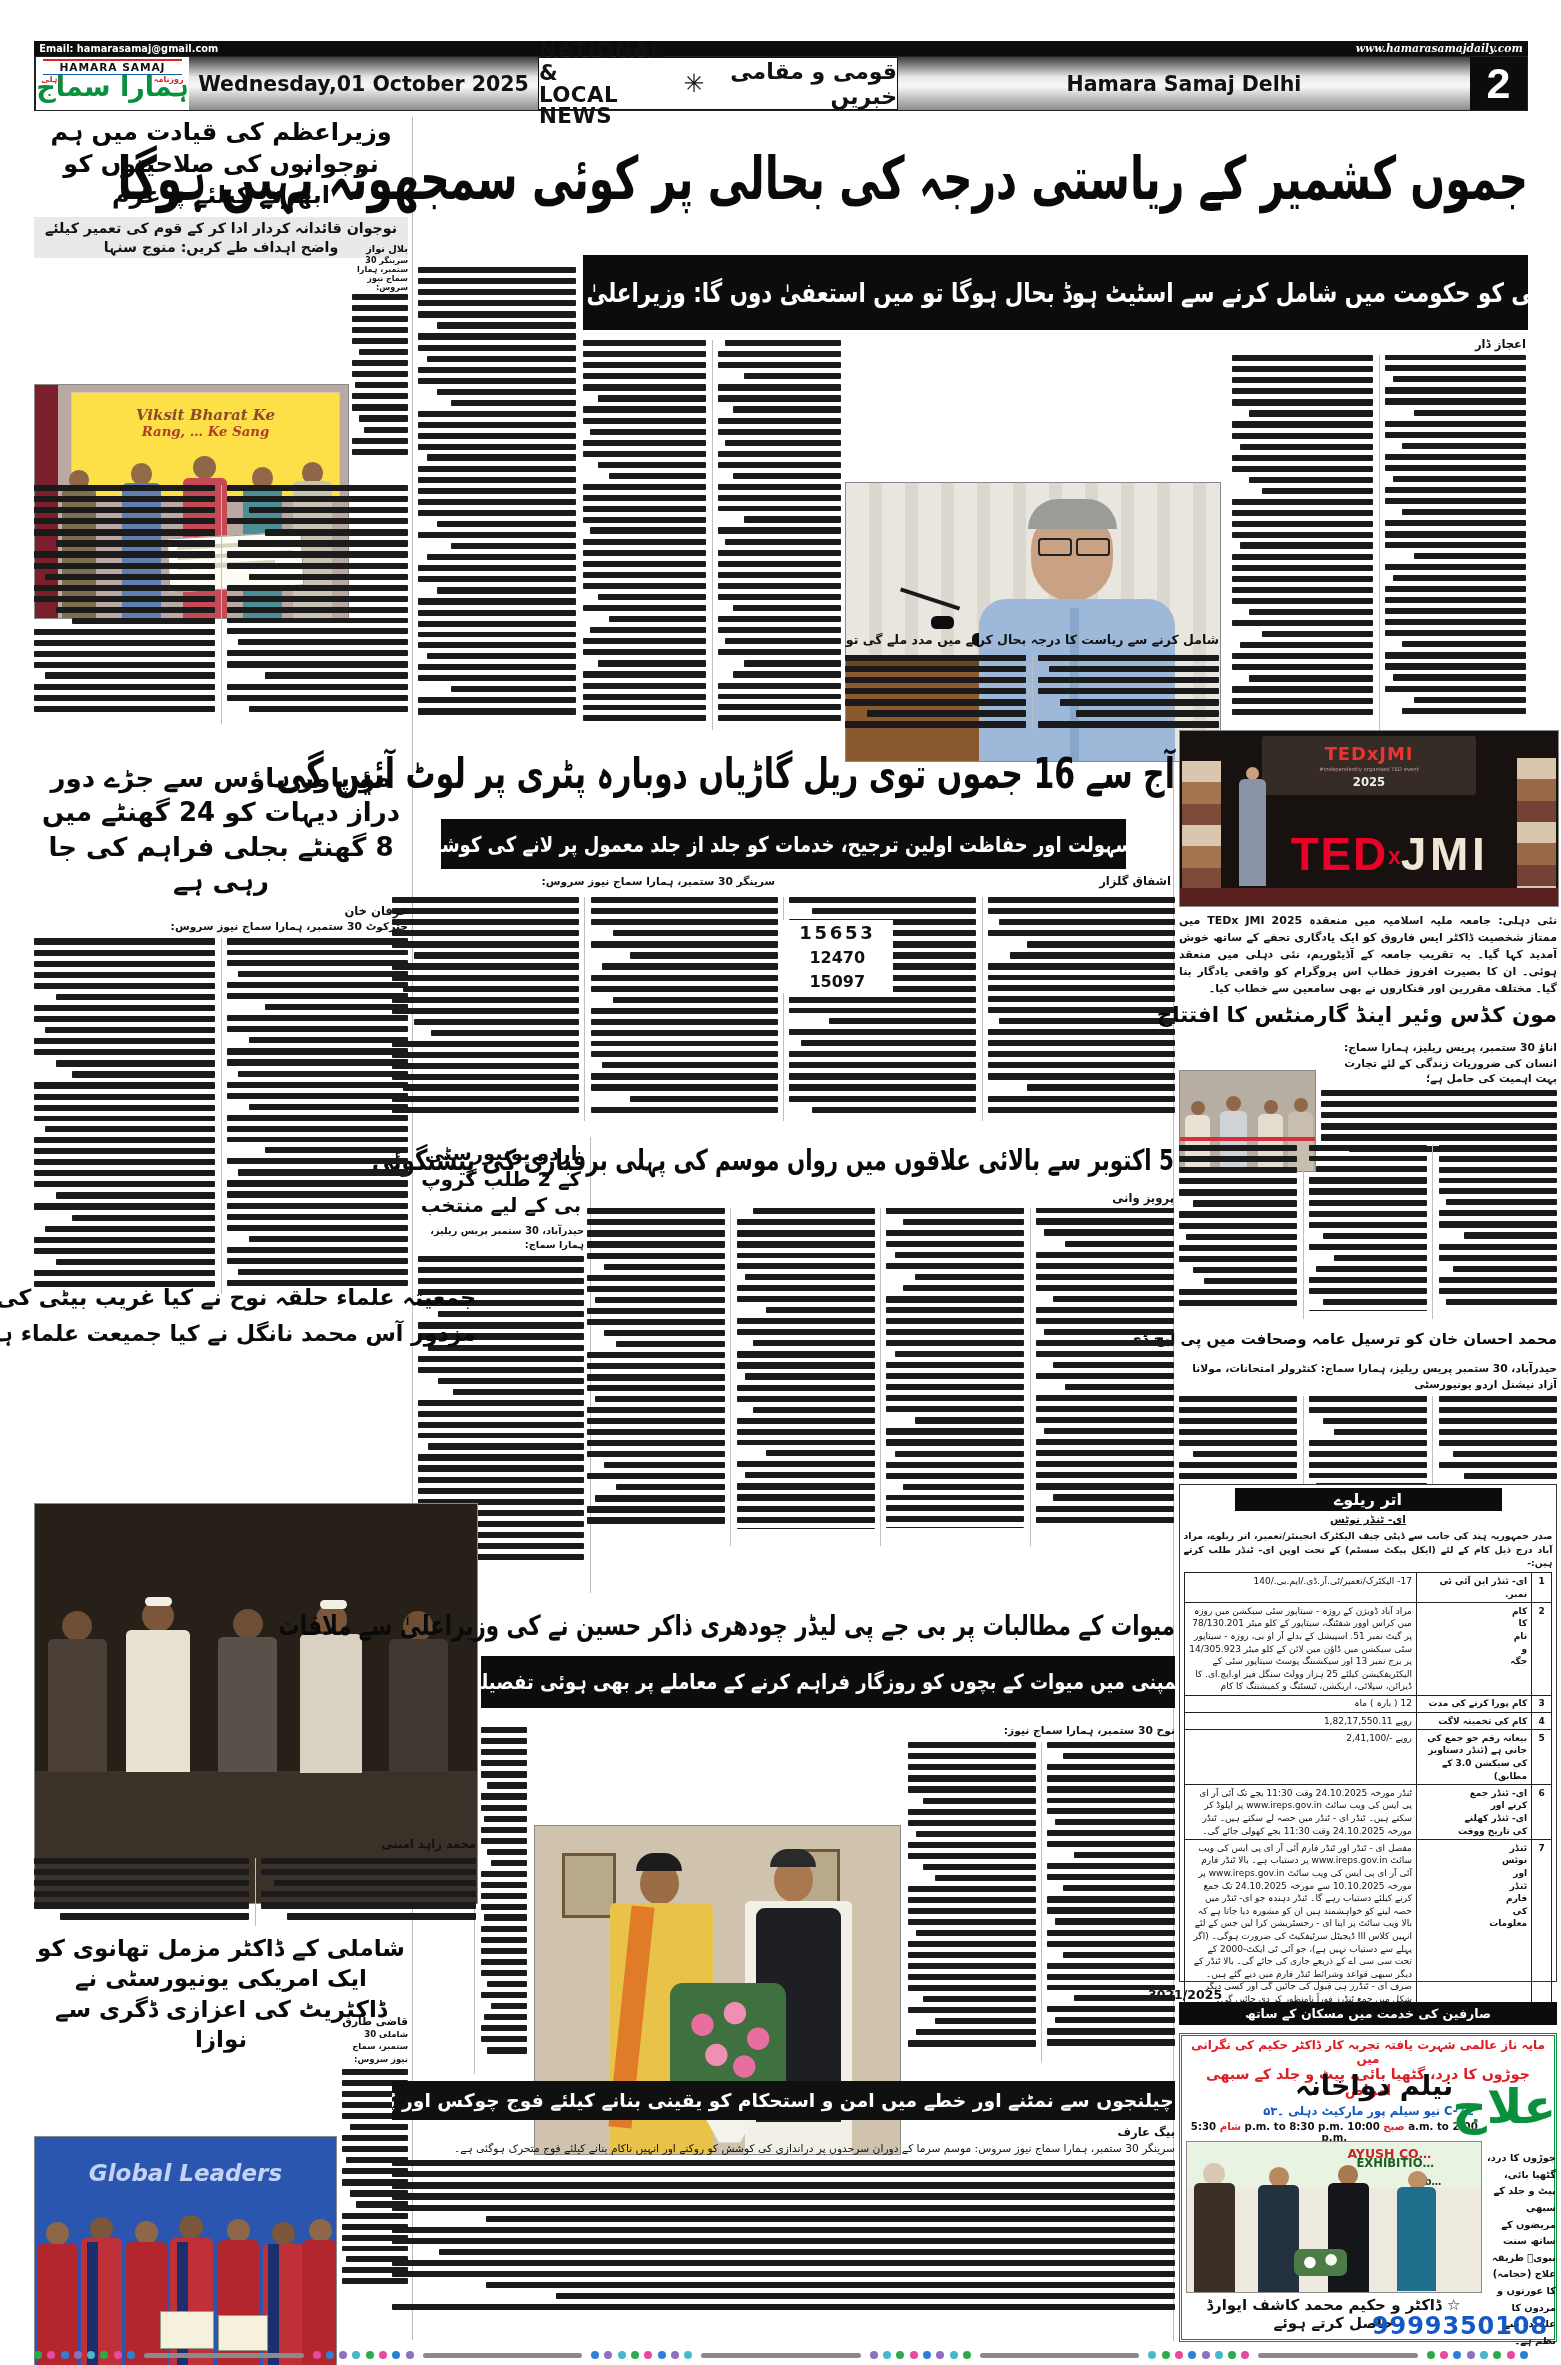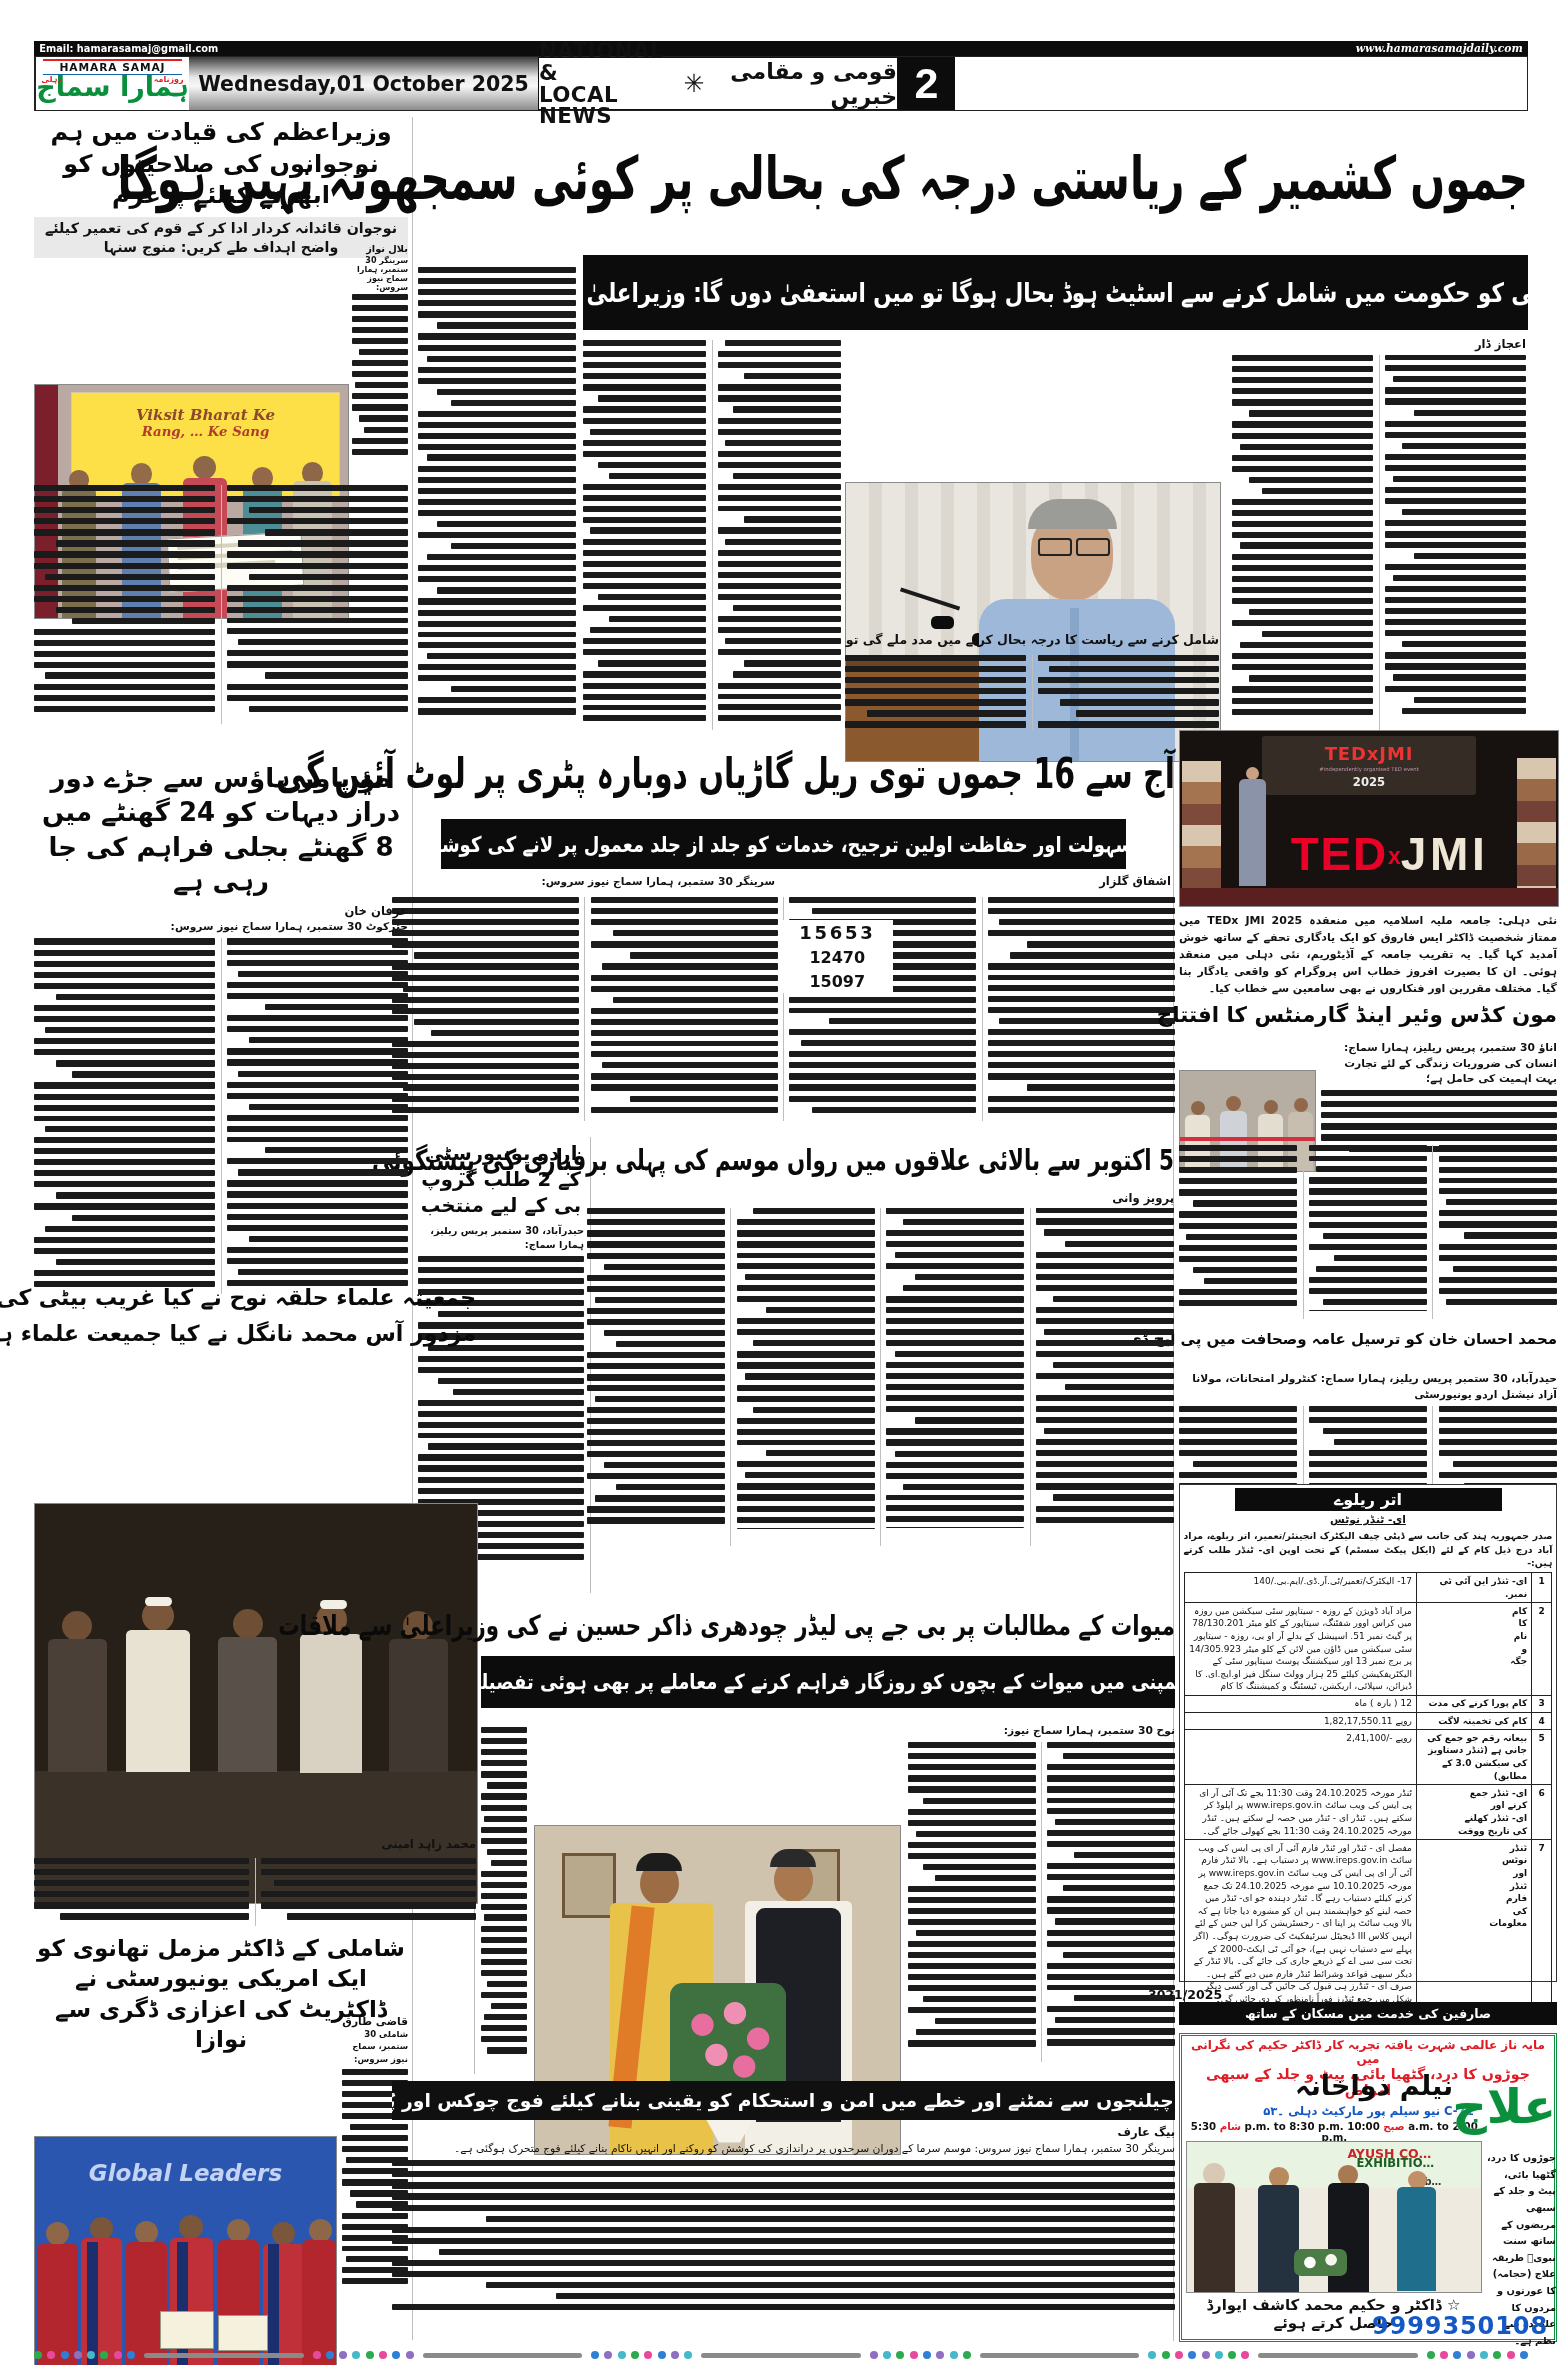--- a/index.html
+++ b/index.html
@@ -59,20 +59,23 @@
       <span style="font-size:20.5px;font-weight:bold">Wednesday,01 October 2025</span>
     </div>
     <div style="width:360px;background:#fff;border:1.8px solid #111;box-sizing:border-box;display:flex;align-items:center;justify-content:center;gap:20px">
       <div class="ltr" style="font-size:21.4px;font-weight:bold;line-height:1.02;letter-spacing:0.4px">
         <div>NATIONAL &amp;</div>
         <div>LOCAL NEWS</div>
       </div>
       <div style="font-size:25px">✳</div>
       <div class="rtl" style="font-size:22px;font-weight:bold">قومی و مقامی خبریں</div>
     </div>
+    <div class="grad" style="flex:1;display:flex;align-items:center;justify-content:center">
+      <span style="font-size:20.5px;font-weight:bold">Hamara Samaj Delhi</span>
+    </div>
     <div style="width:57px;background:#0c0c0c;color:#fff;display:flex;align-items:center;justify-content:center">
       <span style="font-size:43px;font-weight:bold;font-family:'Liberation Sans',sans-serif">2</span>
     </div>
   </div>
 
   <div class="abs vr" style="left:412px;top:117px;height:2223px"></div>
   <div class="abs vr" style="left:1173px;top:730px;height:1611px"></div>
   <div class="abs vr" style="left:590px;top:1137px;height:456px"></div>
   <div class="abs vr" style="left:474px;top:1602px;height:472px"></div>
 
@@ -578,21 +581,21 @@
         <i></i>
         <i></i>
         <i></i>
         <i></i>
         <i></i>
       </div>
   </section>
 
   <section class="abs" style="left:1179px;top:1328px;width:378px;height:150px">
     <div class="hl rtl" style="width:378px;font-size:15px;height:23px;line-height:23px"><span>محمد احسان خان کو ترسیل عامہ وصحافت میں پی ایچ ڈی</span></div>
-    <div class="snip" style="margin-top:20px">حیدرآباد، 30 ستمبر پریس ریلیز، ہمارا سماج: کنٹرولر امتحانات، مولانا آزاد نیشنل اردو یونیورسٹی</div>
+    <div class="snip" style="margin-top:10px">حیدرآباد، 30 ستمبر پریس ریلیز، ہمارا سماج: کنٹرولر امتحانات، مولانا آزاد نیشنل اردو یونیورسٹی</div>
     <div class="fk cols3" style="height:96px">
         <i></i>
         <i></i>
         <i></i>
         <i></i>
         <i></i>
         <i></i>
         <i></i>
         <i></i>
         <i></i>

